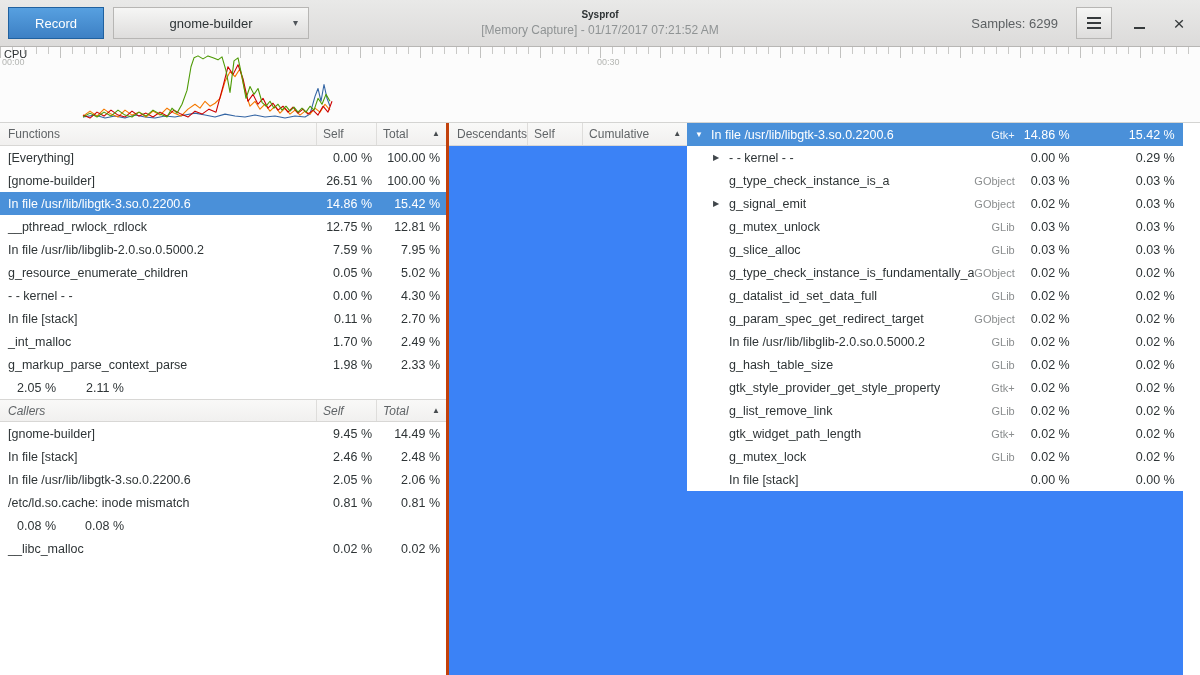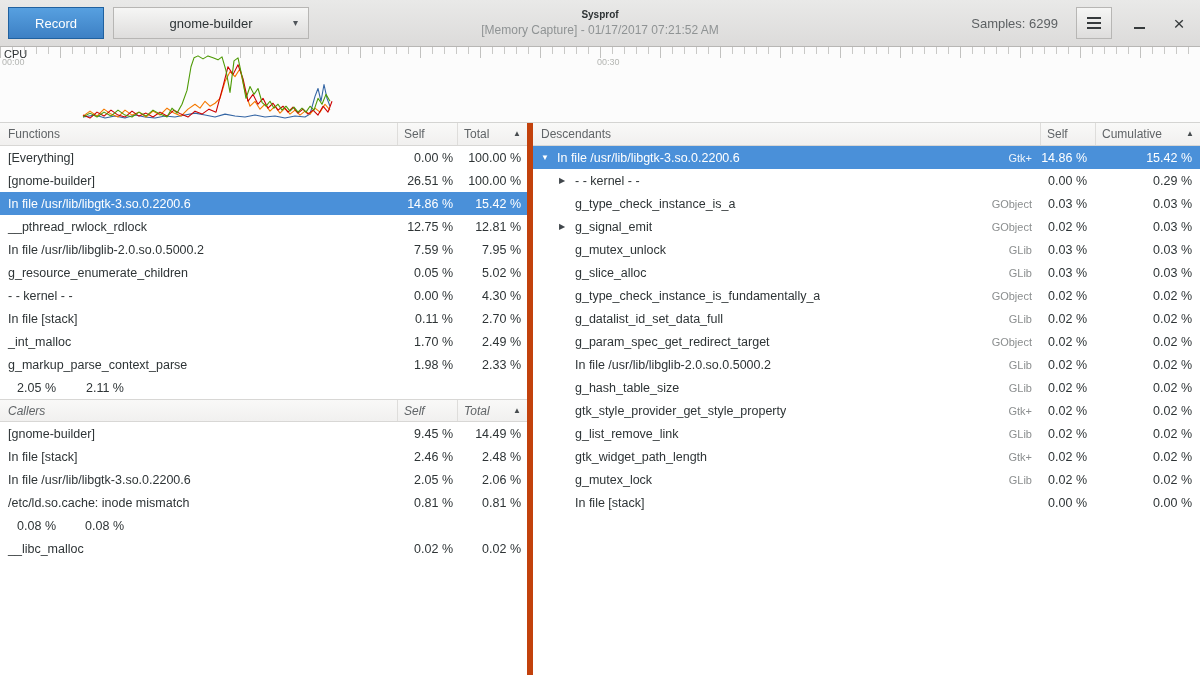--- a/index.html
+++ b/index.html
@@ -42,23 +42,23 @@
     background:repeating-linear-gradient(to right,#c9c9c7 0 1px,transparent 1px 12px); }
   .ticks-major { position:absolute; top:0; left:0; right:0; height:11px;
     background:repeating-linear-gradient(to right,#c2c2c0 0 1px,transparent 1px 60px); }
   .cpu-label { position:absolute; top:1px; left:4px; font-size:11px; color:#2f3335; }
   .tick-label { position:absolute; top:10px; font-size:9px; color:#b4b6b3; }
   .tick-label.t0 { left:2px; } .tick-label.t1 { left:597px; }
   .graph svg { position:absolute; inset:0; width:100%; height:100%; }
 
   
   .main { display:flex; height:552px; }
-  .pane-left { width:533px; border-right:6px solid #c2410c; background:#fff;
+  .pane-left { width:449px; border-right:3px solid #c2410c; background:#fff;
     display:flex; flex-direction:column; }
-  .pane-right { flex:1; background:#3b82f6; display:flex; flex-direction:column; }
+  .pane-right { flex:1; background:#3b82f6; display:flex; flex-direction:row; }
 
   .thead { height:23px; display:flex; align-items:center;
     background:linear-gradient(#f9f9f8,#f1f0ef);
     border-bottom:1px solid #d8d7d5; font-size:12px; color:#606467;
     flex:none; }
   .thead.bordered-top { border-top:1px solid #d8d7d5;font-style:italic; }
   .hc { height:100%; line-height:22px; white-space:nowrap; overflow:hidden; }
   .hc-name { flex:1; padding-left:8px; }
   .hc-sep { border-left:1px solid #dedddb; padding-left:6px; }
   .hc-self-l { width:60px; } .hc-total-l { width:70px; }

